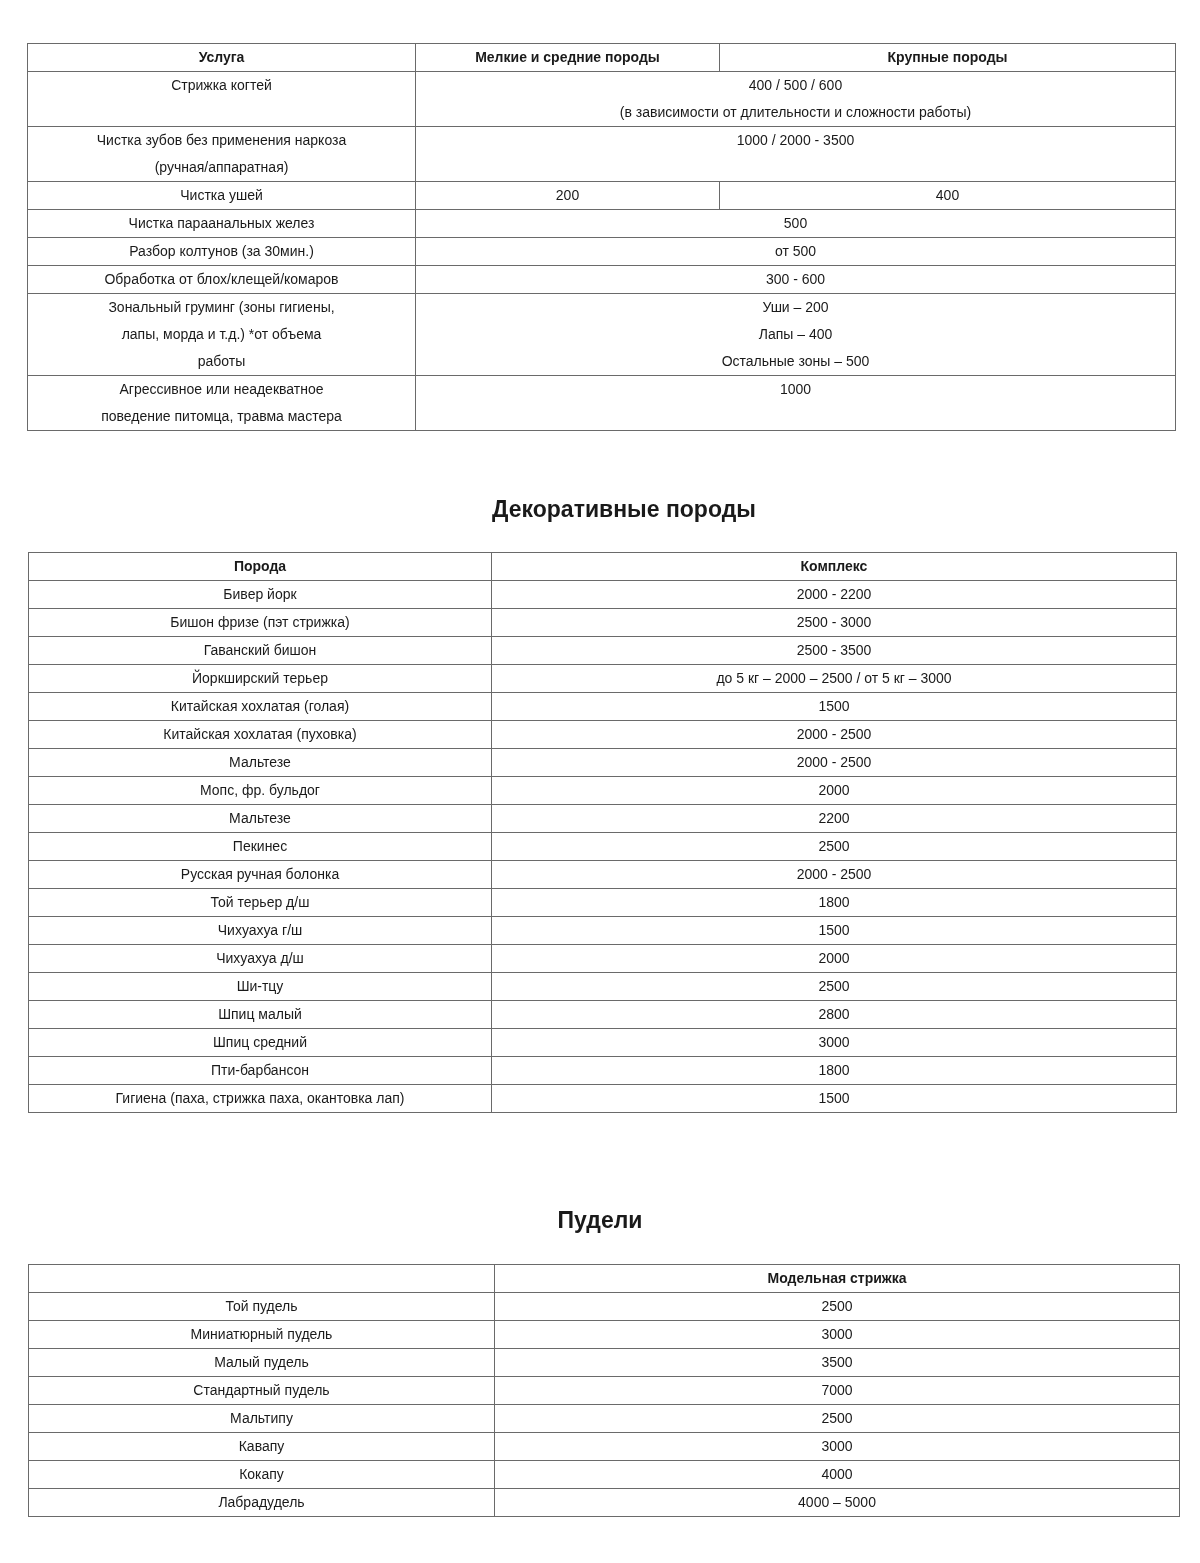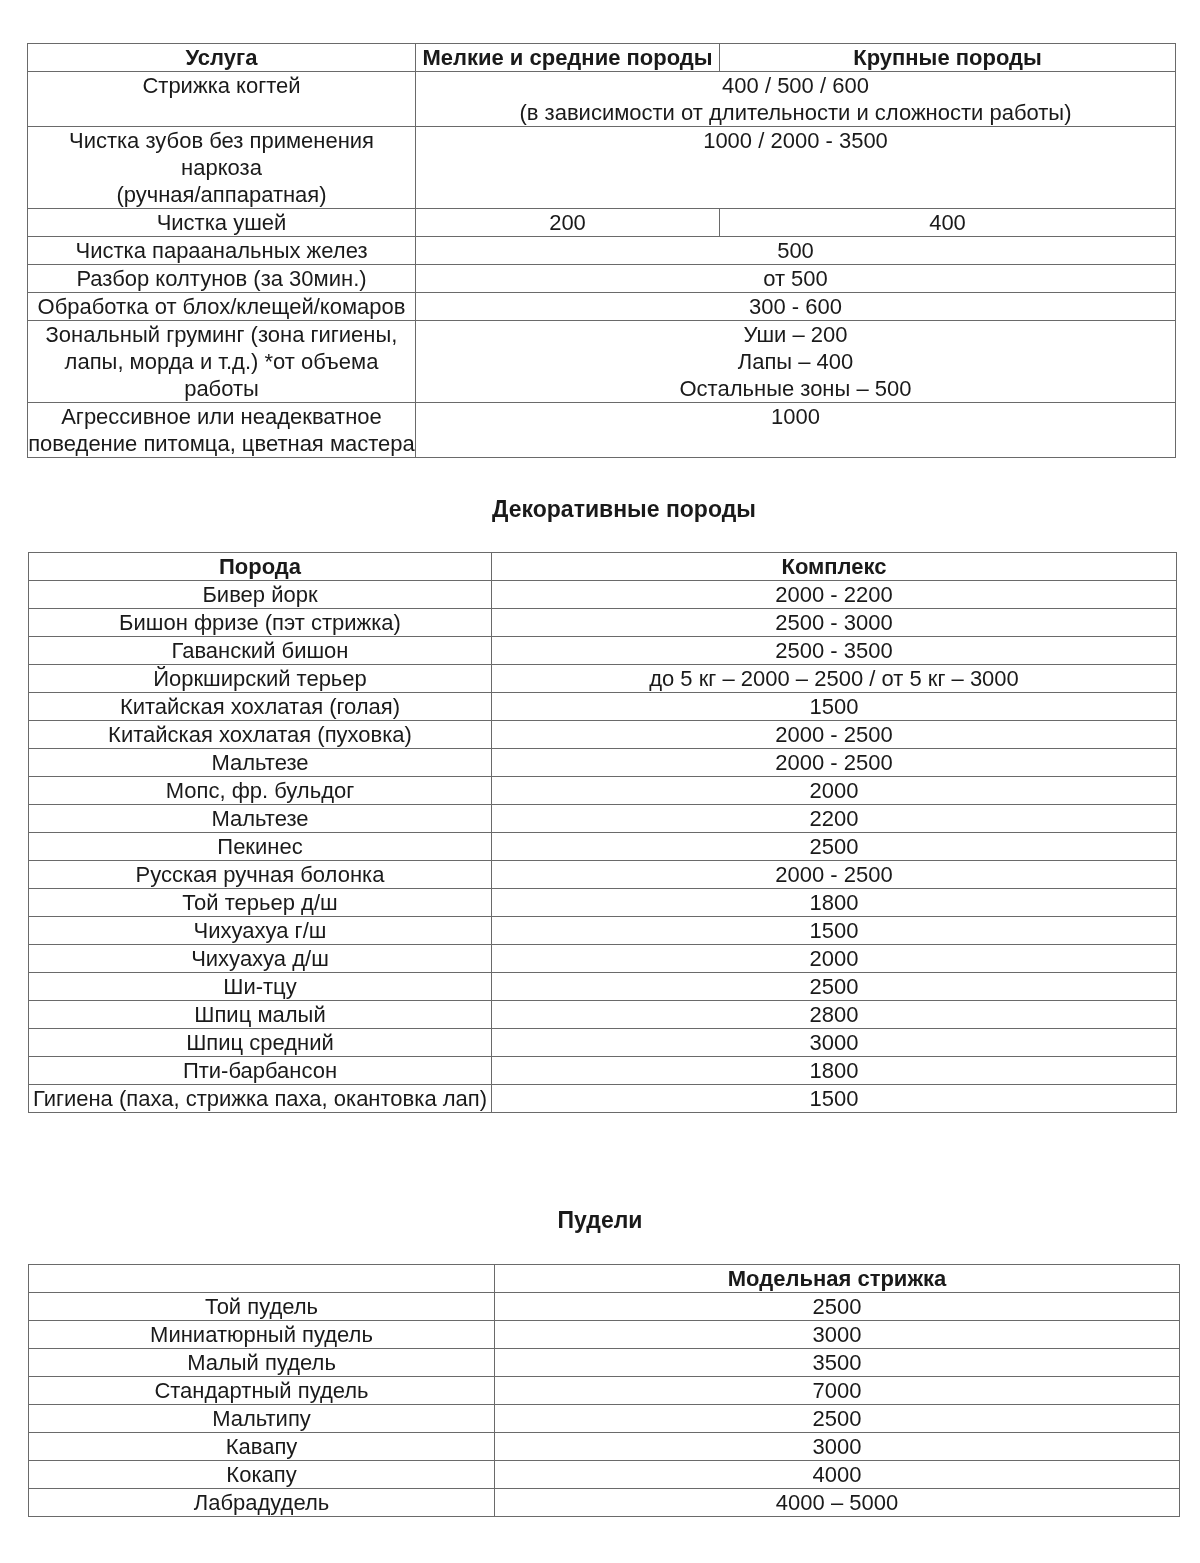--- a/index.html
+++ b/index.html
@@ -5,21 +5,21 @@
   html, body { margin: 0; padding: 0; background: #ffffff; }
   body {
     width: 1200px; height: 1563px; position: relative; overflow: hidden;
     font-family: "Liberation Sans", "DejaVu Sans", sans-serif;
     color: #1a1a1a;
   }
   table {
     position: absolute;
     border-collapse: collapse;
     table-layout: fixed;
-    font-size: 22px;
+    font-size: 14px;
   }
   td, th {
     border: 1.5px solid #6a6a6a;
     text-align: center;
     vertical-align: top;
     padding: 0;
     line-height: 27px;
     font-weight: normal;
   }
   th { font-weight: bold; }
@@ -98,34 +98,34 @@
       <tr>
         <td>
           <span class="line">Обработка от блох/клещей/комаров</span>
         </td>
         <td colspan="2">
           <span class="line">300 - 600</span>
         </td>
       </tr>
       <tr>
         <td>
-          <span class="line">Зональный груминг (зона гигиены,</span>
+          <span class="line">Зональный груминг (зоны гигиены,</span>
           <span class="line">лапы, морда и т.д.) *от объема</span>
           <span class="line">работы</span>
         </td>
         <td colspan="2">
           <span class="line">Уши – 200</span>
           <span class="line">Лапы – 400</span>
           <span class="line">Остальные зоны – 500</span>
         </td>
       </tr>
       <tr>
         <td>
           <span class="line">Агрессивное или неадекватное</span>
-          <span class="line">поведение питомца, цветная мастера</span>
+          <span class="line">поведение питомца, травма мастера</span>
         </td>
         <td colspan="2">
           <span class="line">1000</span>
         </td>
       </tr>
     </tbody>
 </table>
 
 <div class="section-title" style="top:496px;margin-left:24px;">Декоративные породы</div>
 

